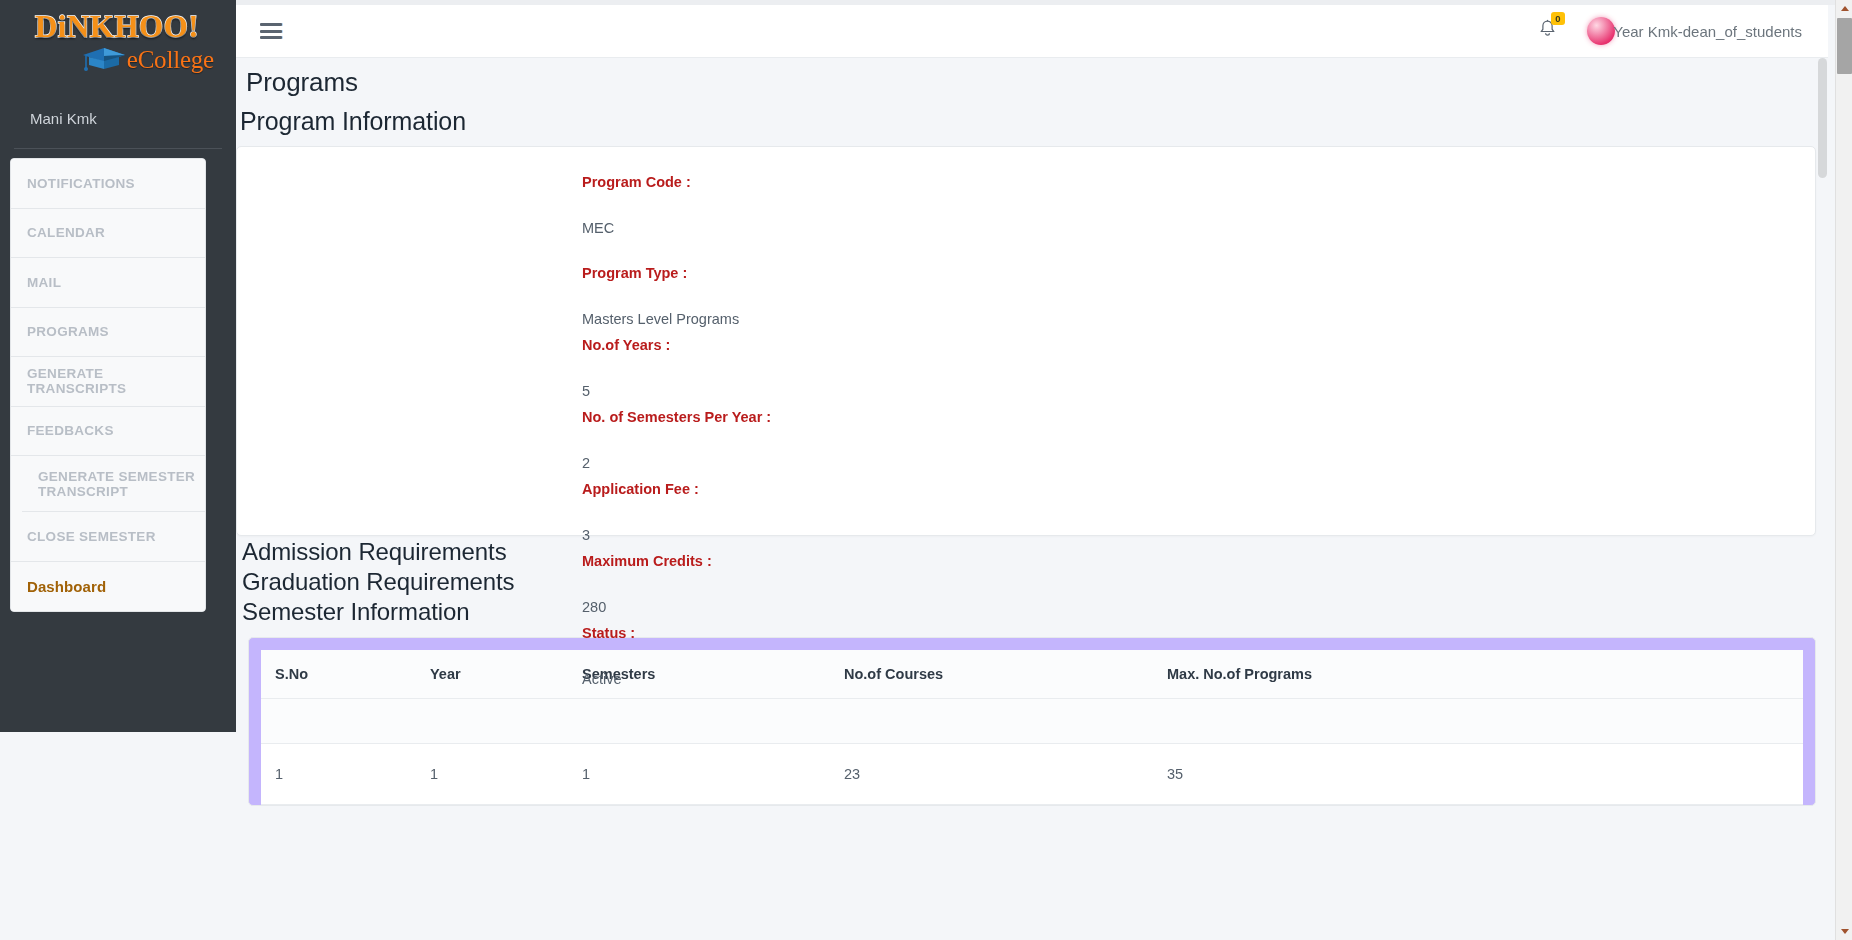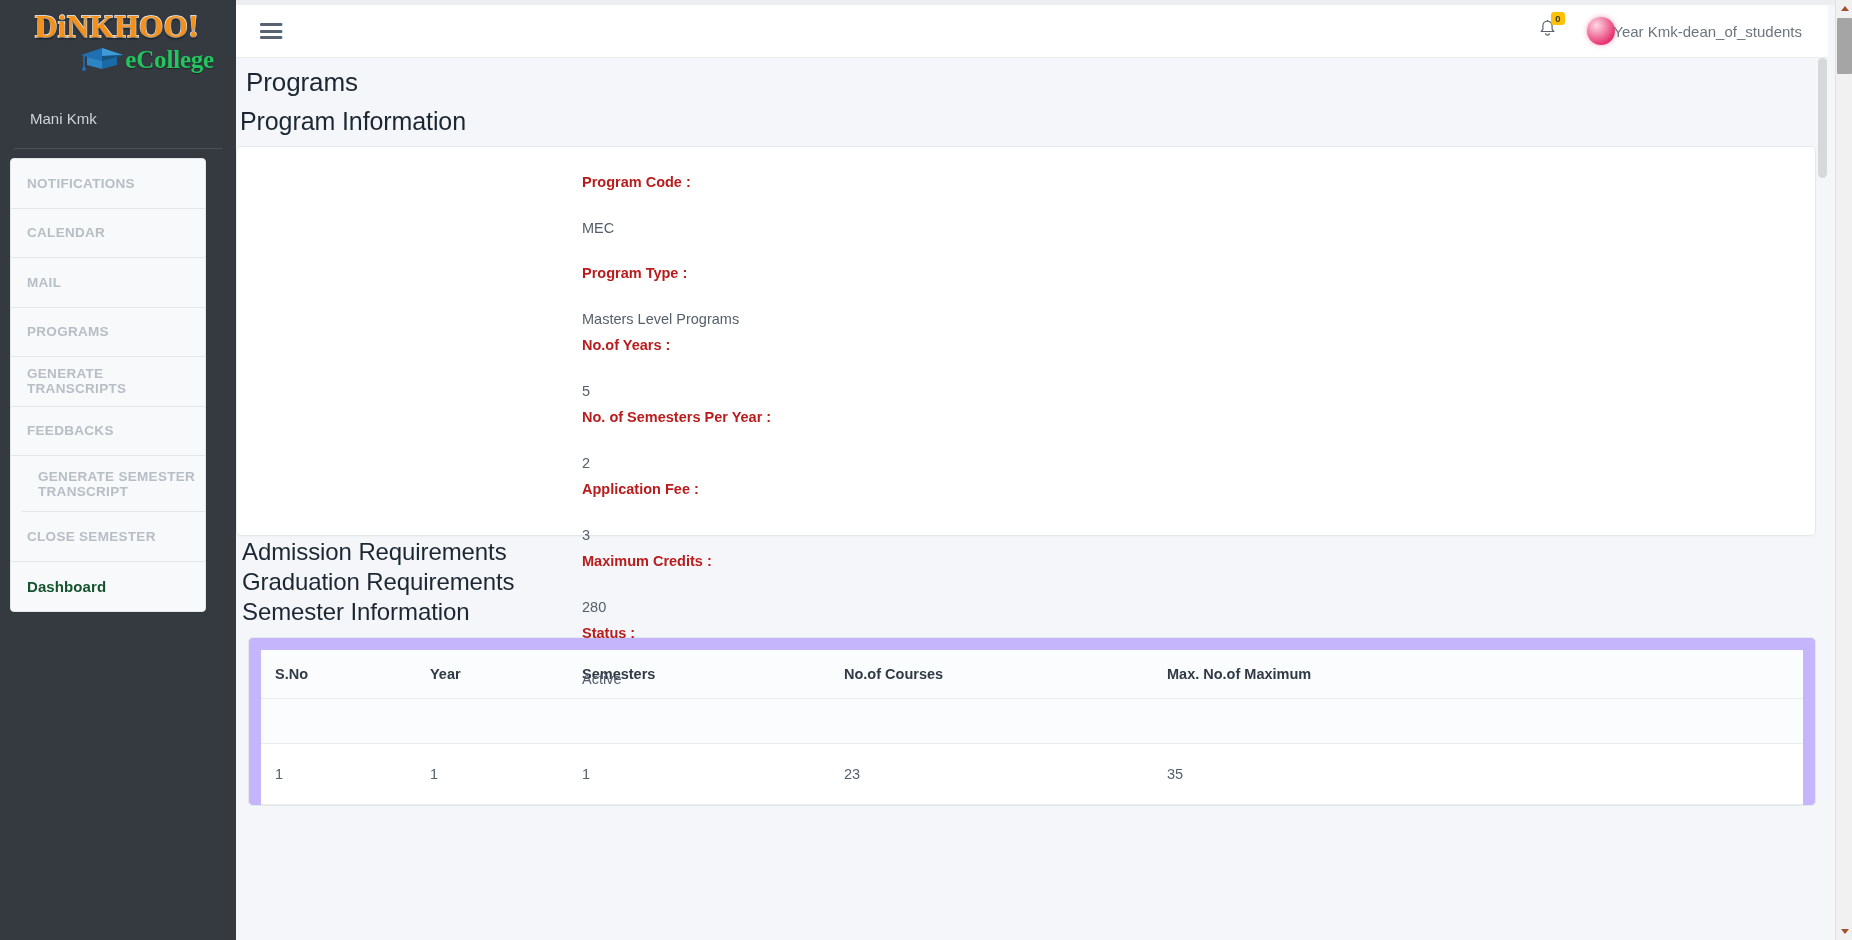--- a/index.html
+++ b/index.html
@@ -7,42 +7,42 @@
     width: 1852px; height: 940px;
     overflow: hidden;
     font-family: "Liberation Sans", sans-serif;
     background: #f4f6f9;
   }
   #app { position: relative; width: 1852px; height: 940px; }
 
   
   .sidebar {
     position: absolute; left: 0; top: 0;
-    width: 236px; height: 940px;
+    width: 236px; height: 732px;
     background: #343a40;
     z-index: 20;
   }
   .sidebar-top { padding: 10px 14px 0 14px; }
   .logo-wrap { width: 206px; height: 78px; position: relative; }
   .logo-dinkhoo {
     font-family: "Liberation Serif", serif;
     font-size: 31px; font-weight: bold; letter-spacing: 0.5px;
     color: #f59018;
     -webkit-text-stroke: 1.5px #ffffff;
     paint-order: stroke fill;
     text-align: center;
     line-height: 34px;
     text-shadow: 0 2px 2px rgba(0,0,0,.55);
   }
   .logo-second { display: flex; align-items: center; justify-content: flex-end;
                  margin-top: 1px; padding-right: 6px; }
   .cap-icon { margin-right: 1px; }
   .logo-ecollege {
     font-family: "Liberation Serif", serif;
-    font-size: 25px; color: #22c55e; font-weight: bold;
+    font-size: 25px; color: #f97316; font-weight: normal;
     letter-spacing: -0.2px;
     text-shadow: 0 1px 1px rgba(0,0,0,.4);
   }
   .sidebar-user {
     color: #cfd4da; font-size: 15px;
     padding: 22px 0 0 16px;
   }
   .sidebar-divider {
     margin: 21px 14px 0 14px; height: 1px; background: #4b5158;
   }
@@ -64,21 +64,21 @@
     color: #b8bec6;
     font-size: 13.5px; font-weight: bold;
     letter-spacing: 0.3px;
     line-height: 15px;
     cursor: pointer;
   }
   .menu-item:last-child { border-bottom: none; }
   .menu-item.two-line { height: 56px; margin-left: 11px; }
   .menu-item.dashboard {
     font-size: 15px; font-weight: 600; letter-spacing: 0.1px;
-    color: #14532d;
+    color: #a16207;
   }
   
   .menu-item::after {
     content: ""; position: absolute; right: -10px; bottom: -1px;
     width: 10px; height: 4px; background: #343a40;
   }
 
   
   .topbar {
     position: absolute; left: 236px; top: 5px;
@@ -368,21 +368,21 @@
           <tr class="filler-row">
             <td colspan="5"></td>
           </tr>
         </tbody>
         <thead>
           <tr>
             <th class="col-sno">S.No</th>
             <th class="col-year">Year</th>
             <th class="col-sem">Semesters</th>
             <th class="col-crs">No.of Courses</th>
-            <th>Max. No.of Maximum</th>
+            <th>Max. No.of Programs</th>
           </tr>
         </thead>
         <tbody>
           <tr>
             <td>1</td>
             <td>1</td>
             <td>1</td>
             <td>23</td>
             <td>35</td>
           </tr>

